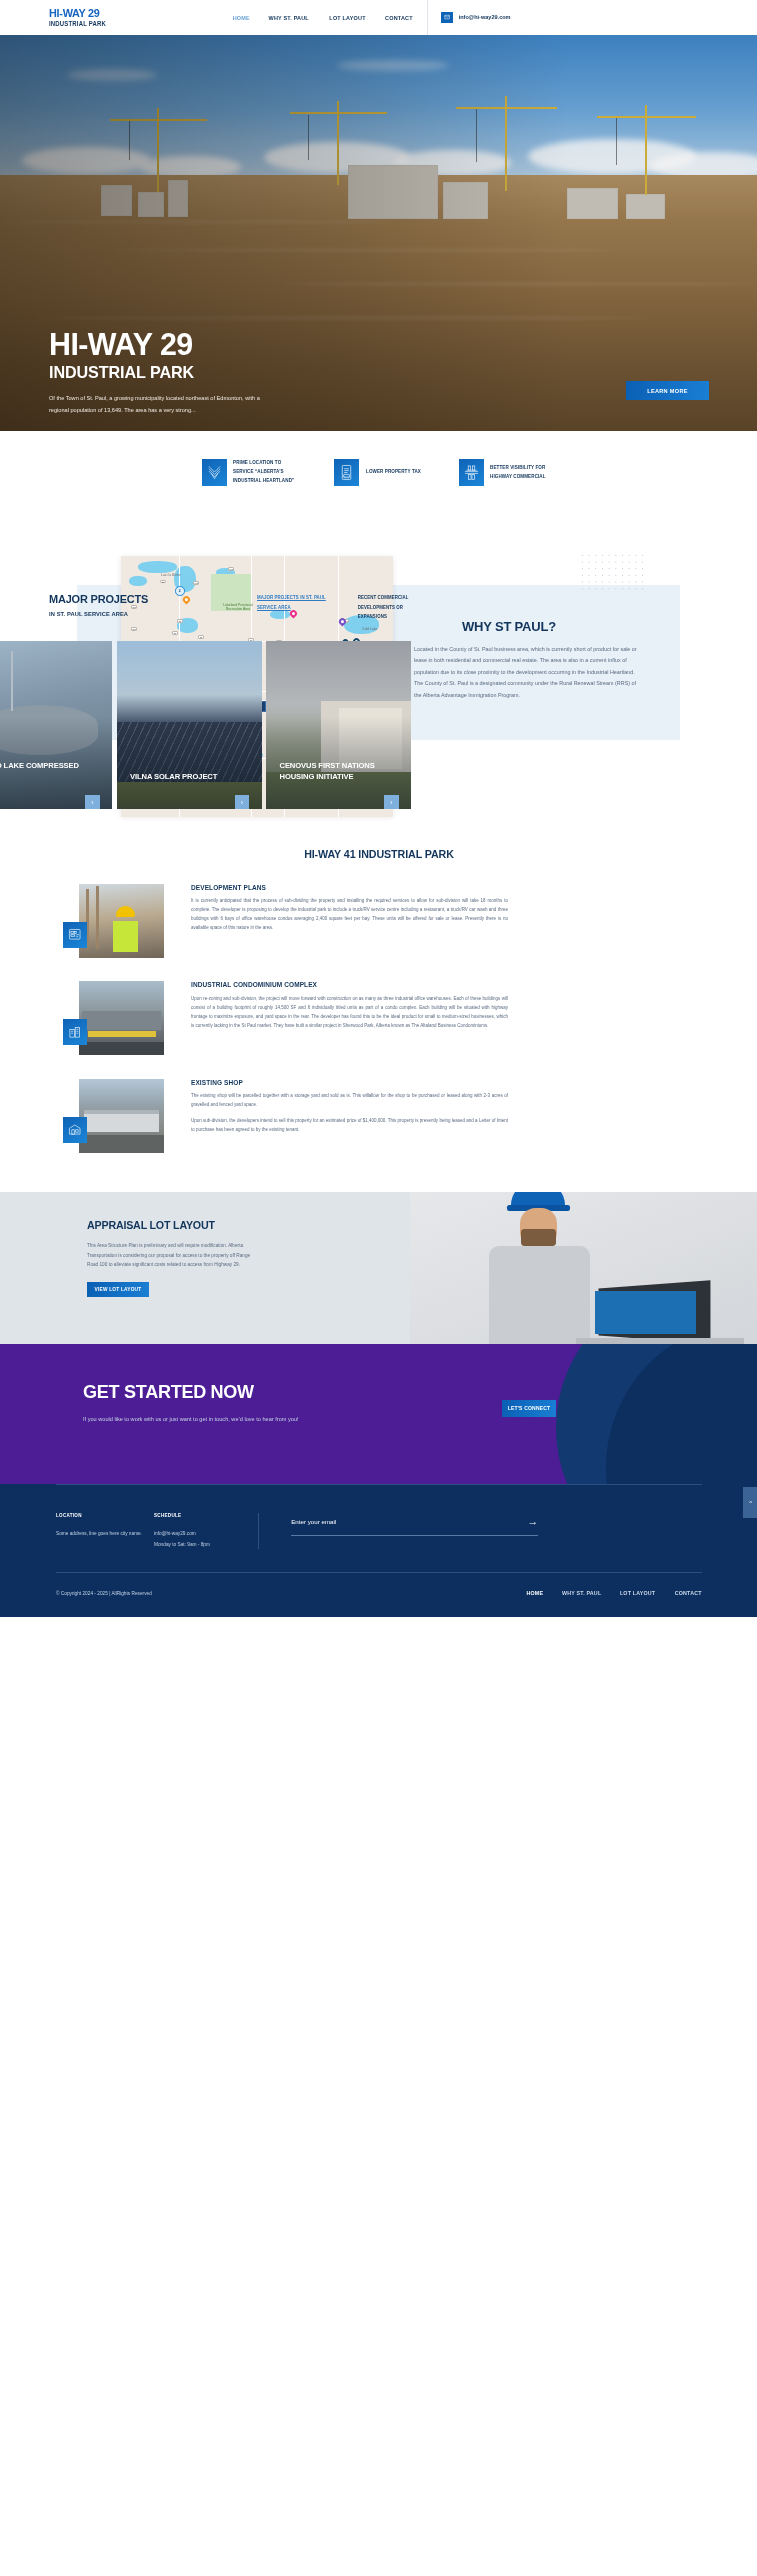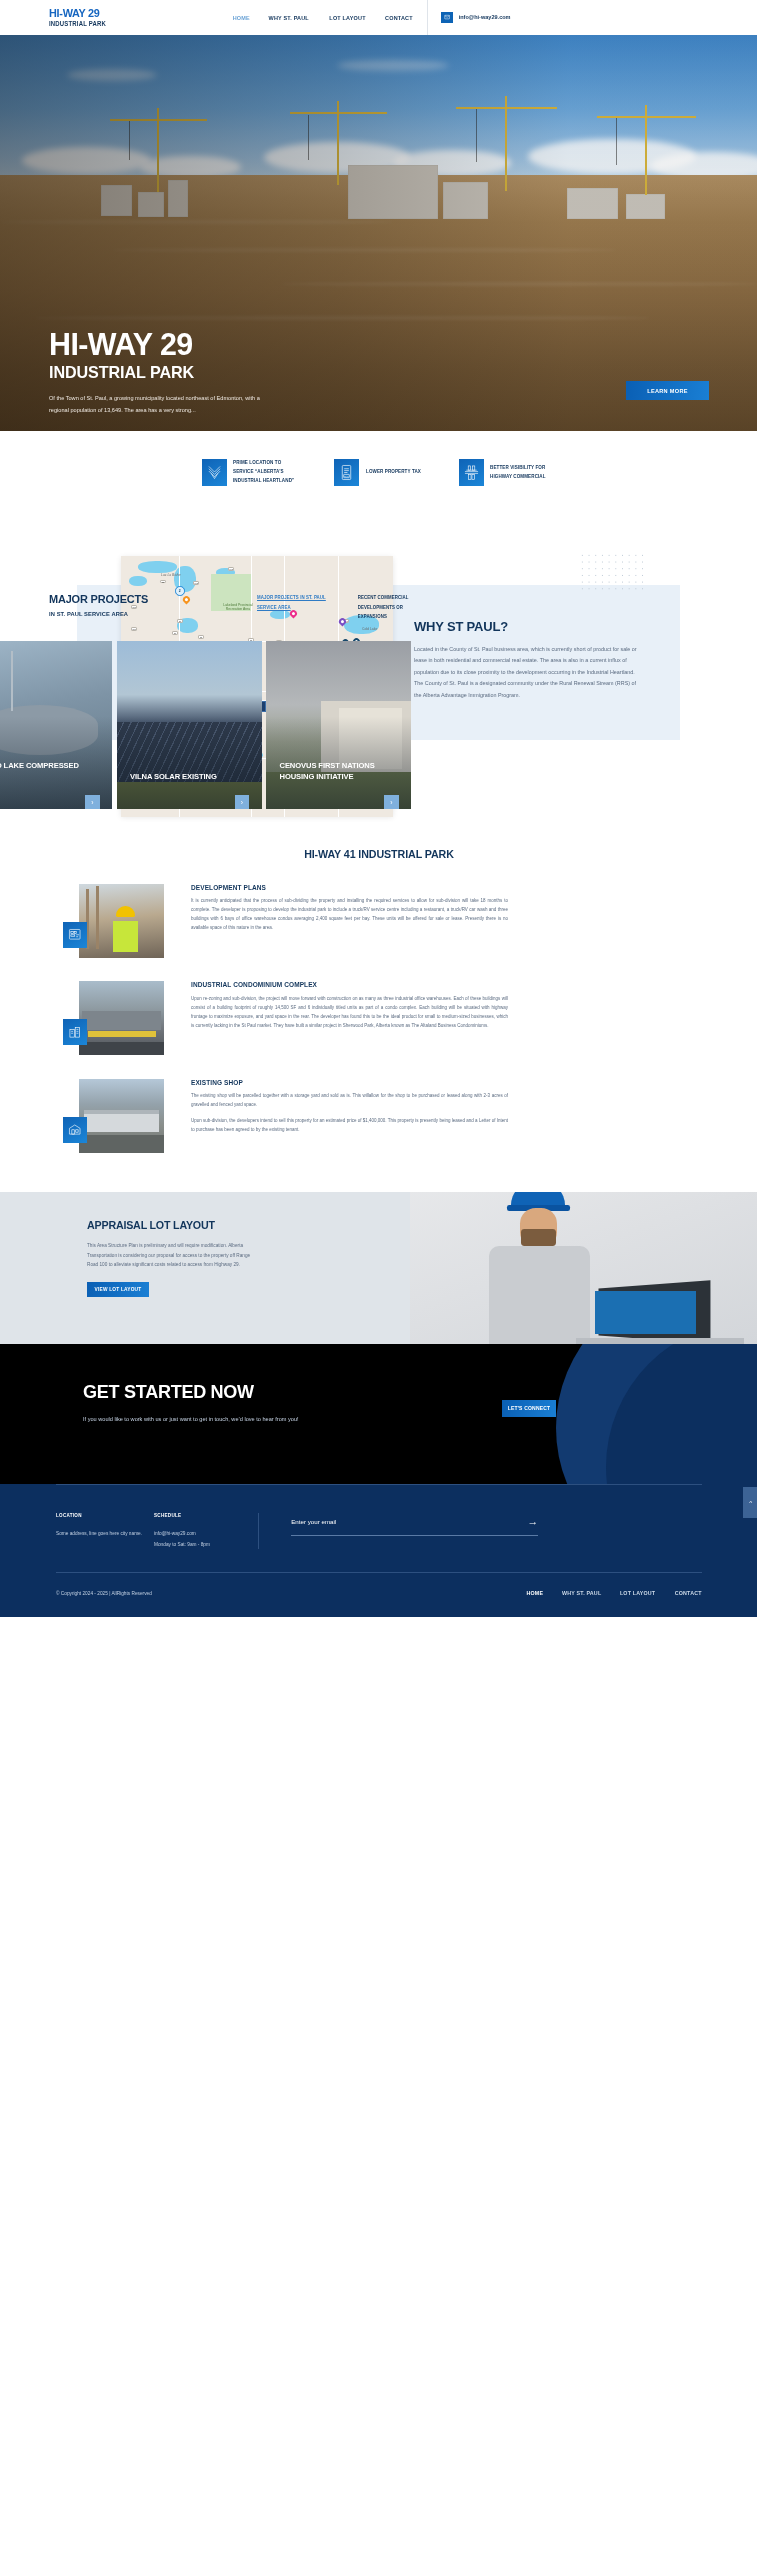--- a/index.html
+++ b/index.html
@@ -167,21 +167,21 @@
     border-left:3.4px solid transparent; border-right:3.4px solid transparent;
     border-top:5px solid #1c3f6e;
   }
   .dots-deco {
     position:absolute; right:112px; top:40px; width:67px; height:40px;
     background-image:radial-gradient(#b9c6d3 0.7px, transparent 0.8px);
     background-size:6.7px 6.7px;
   }
   .why-text { position:absolute; left:414px; top:107px; width:224px; }
   .why-h {
-    font-size:13px; font-weight:bold; color:#12355b; letter-spacing:-0.2px;
+    font-size:13px; font-weight:bold; color:#12355b; letter-spacing:-0.2px;margin-left:48px;
   }
   .why-p {
     margin-top:9.5px; font-size:5.4px; line-height:2.15; color:#5b6b80;
   }
 
   
   .projects { padding-top:10px; }
   .proj-head {
     display:flex; align-items:flex-start; padding:0 49px;
   }
@@ -274,21 +274,21 @@
     font-family:"Liberation Sans", sans-serif;
   }
   .app-photo {
     position:absolute; right:0; top:-39px; width:348px; height:191px;
     background:linear-gradient(160deg,#e9eaec,#d3d6da);
     overflow:hidden;
   }
 
   
   .cta {
-    background:#000000; position:relative; height:140px; overflow:hidden;
+    background:#4c1d95; position:relative; height:140px; overflow:hidden;
   }
   .cta-swoosh {
     position:absolute; right:-90px; top:-62px; width:292px; height:292px;
     border-radius:50%; background:#123a70;
   }
   .cta-swoosh2 {
     position:absolute; right:-140px; top:-22.4px; width:292px; height:292px;
     border-radius:50%; background:#0c2f5f;
   }
   .cta-inner { position:absolute; left:83px; top:37px; }
@@ -596,21 +596,21 @@
         <div class="card-title">COLD LAKE COMPRESSED AIR</div>
         <div class="card-arrow">›</div>
       </div>
 
       <div class="card">
         <div class="card-img" style="background:linear-gradient(180deg,#9dbcd8 0%,#b2c6d4 32%,#4a5a70 48%,#3a4758 85%,#6d7a4e 100%)">
           <div style="position:absolute;left:0;top:48%;width:100%;height:52%;background:repeating-linear-gradient(115deg,#2e3a4c 0 5.6px,#4a5970 5.6px 6.7px)"></div>
           <div style="position:absolute;left:0;bottom:0;width:100%;height:16%;background:#6f7a47"></div>
         </div>
         <div class="card-shade"></div>
-        <div class="card-title">VILNA SOLAR EXISTING</div>
+        <div class="card-title">VILNA SOLAR PROJECT</div>
         <div class="card-arrow">›</div>
       </div>
 
 
 
       <div class="card">
         <div class="card-img" style="background:linear-gradient(180deg,#9a9ea4 0%,#b5b8ba 38%,#9aa08f 60%,#7b8a62 100%)">
           <div style="position:absolute;right:0;top:36%;width:62%;height:44%;background:#d8d4cb"></div>
           <div style="position:absolute;right:6%;top:40%;width:44%;height:36%;background:#e6e2d8"></div>
           <div style="position:absolute;left:0;bottom:0;width:100%;height:22%;background:#6f7c52"></div>

